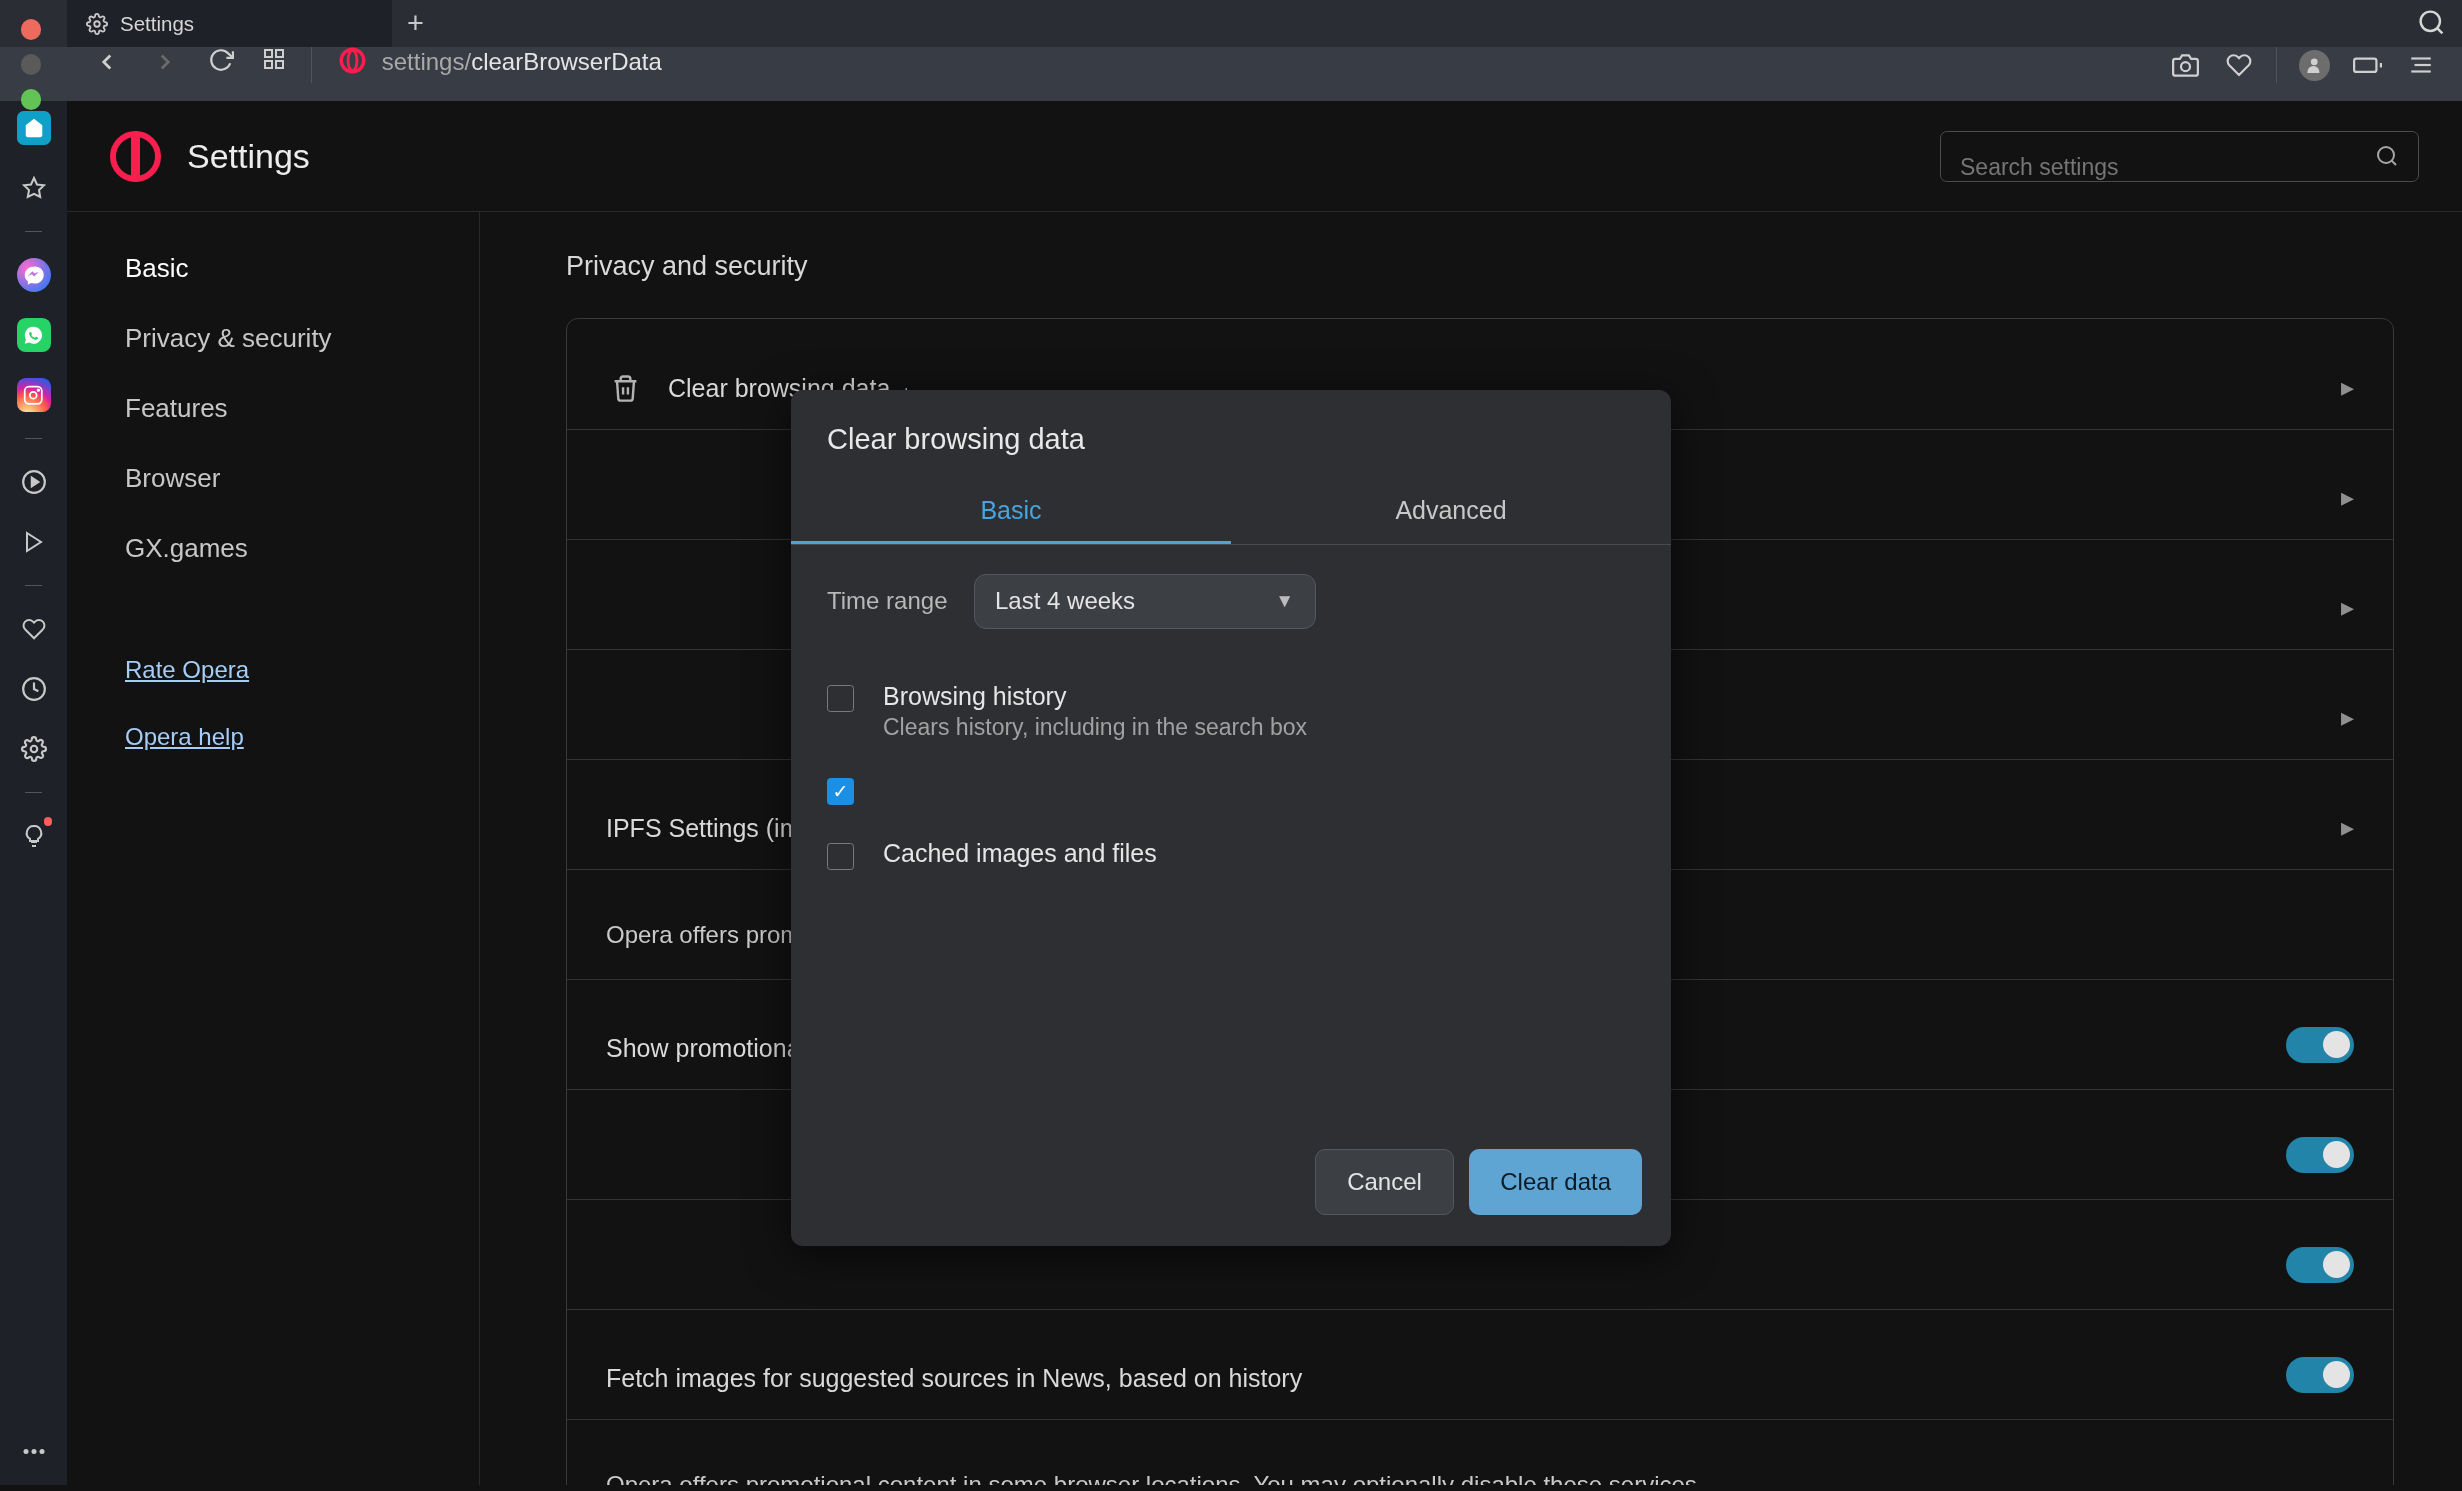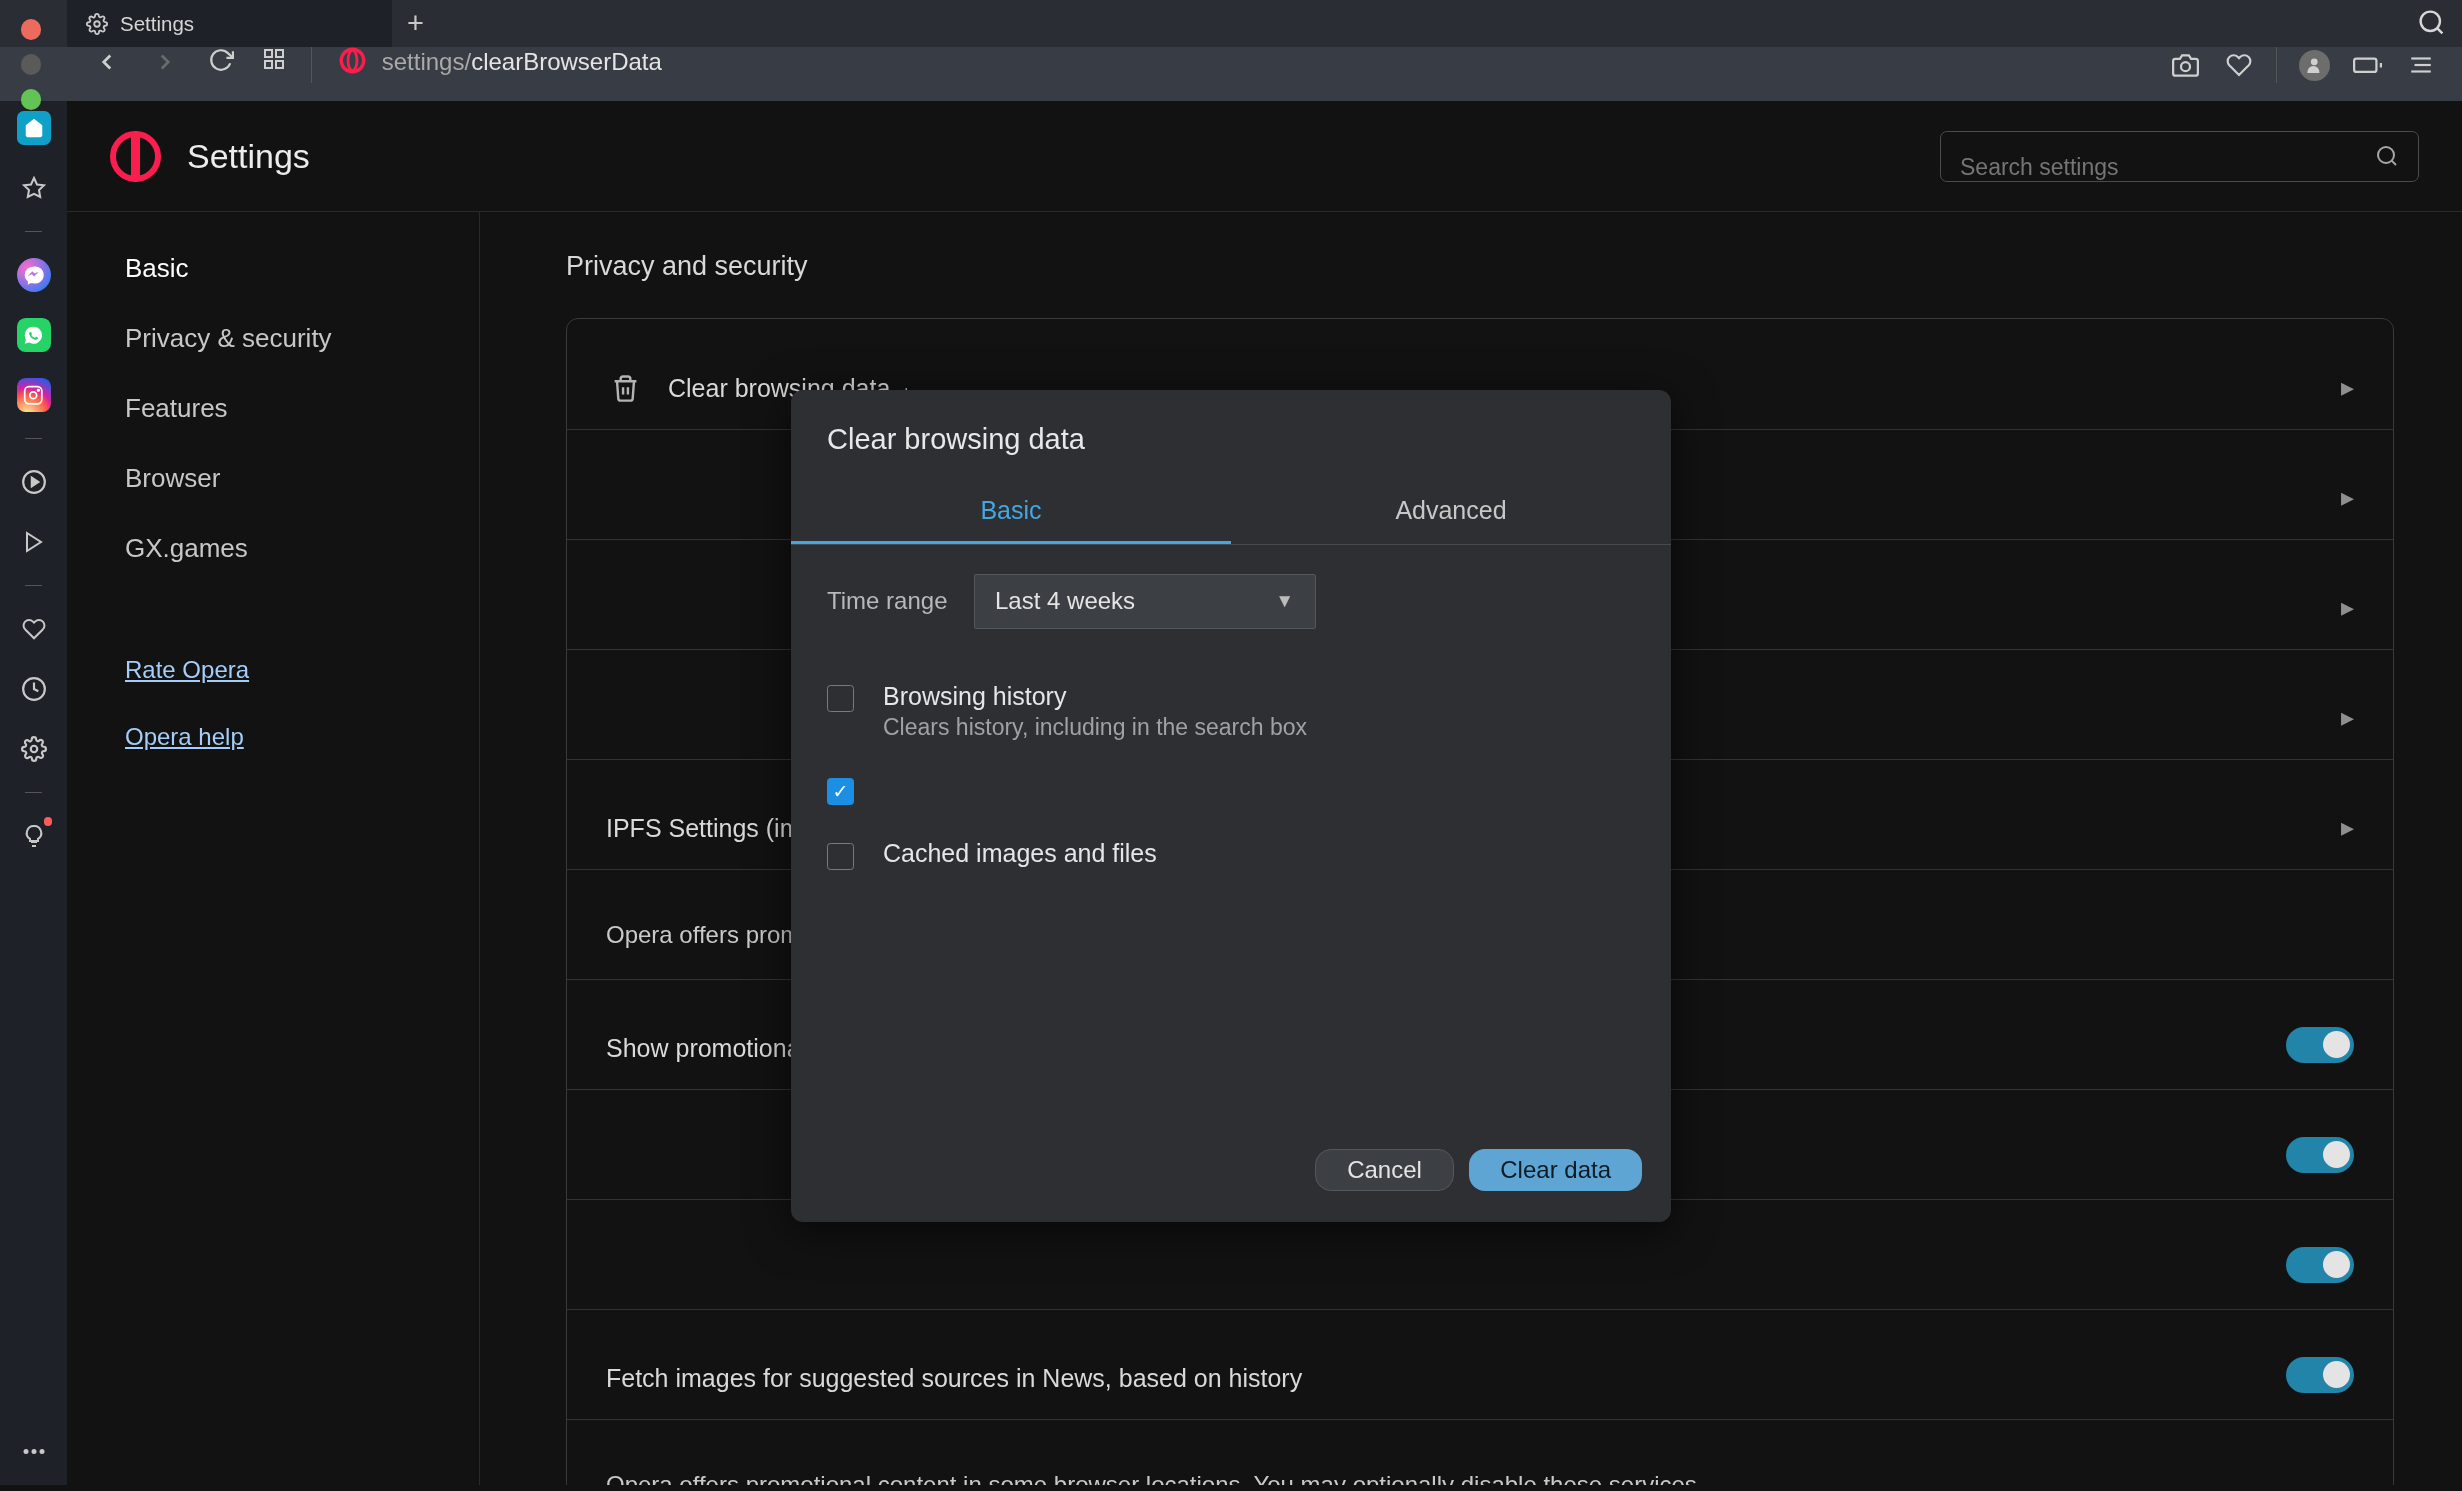--- a/index.html
+++ b/index.html
@@ -82,29 +82,29 @@
   .modal-overlay { position:absolute; inset:0; display:flex; align-items:flex-start; justify-content:center; padding-top: 390px; z-index: 50; }
   .modal { width: 880px; background:#2d2f33; border-radius: 12px; box-shadow: 0 8.6px 43px rgba(0,0,0,0.6); display:flex; flex-direction:column; overflow:hidden; }
   .modal-title { padding: 33px 36px 20.5px; font-size: 29px; color:#e8e8e8; }
   .modal-tabs { display:flex; border-bottom:0.9px solid #4a4a4a; }
   .modal-tab { flex:1; text-align:center; padding: 19px 0; font-size: 25px; color:#c8c8c8; cursor:pointer; position:relative; }
   .modal-tab.active { color:#45a6e0; }
   .modal-tab.active::after { content:''; position:absolute; left:0; right:0; bottom:-0.9px; height:3.4px; background:#45a6e0; }
   .modal-body { padding: 29px 36px 17px; }
   .tr-row { display:flex; align-items:center; gap: 26px; margin-bottom: 36px; }
   .tr-label { font-size:24px; color:#b8b8b8; }
-  .select { height: 55px; min-width: 342px; background:#3c3f44; border-radius:2px; display:flex; align-items:center; padding: 0 20.5px; font-size:24px; color:#e4e4e4; gap:12px; cursor:pointer; border:0.9px solid #54575c; }
+  .select { height: 55px; min-width: 342px; background:#3c3f44; border-radius:12px; display:flex; align-items:center; padding: 0 20.5px; font-size:24px; color:#e4e4e4; gap:12px; cursor:pointer; border:0.9px solid #54575c; }
   .select .ch { margin-left:auto; font-size:19px; color:#bbb; }
   .check-row { display:flex; align-items:flex-start; gap: 29px; padding: 17px 0; }
   .checkbox { width:27px; height:27px; border:1.7px solid #7a7a7a; border-radius:3.4px; flex-shrink:0; margin-top:3.4px; display:flex; align-items:center; justify-content:center; cursor:pointer;}
   .checkbox.checked { background:#1a8fe3; border-color:#1a8fe3; color:white; font-size:19px; }
   .check-body .t { font-size:25px; color:#e6e6e6; }
   .check-body .s { font-size:23px; color:#a1a1a1; margin-top:3.4px; }
   .modal-footer { display:flex; justify-content:flex-end; gap: 15.4px; padding: 22px 29px 31px; margin-top: 223px; }
-  .btn { height: 42px; padding: 0 31px; border-radius:16px; font-size:24px; display:flex; align-items:center; cursor:pointer; }
+  .btn { height: 66px; padding: 0 31px; border-radius:10px; font-size:24px; display:flex; align-items:center; cursor:pointer; }
   .btn.secondary { background:#3c3f44; color:#e4e4e4; border:0.9px solid #54575c; }
   .btn.primary { background:#5ea5d4; color:#0d1b24; font-weight:500; }
 </style>
 </head>
 <body>
 
 <div class="traffic-lights">
   <div class="tl red"></div>
   <div class="tl grey"></div>
   <div class="tl green"></div>

